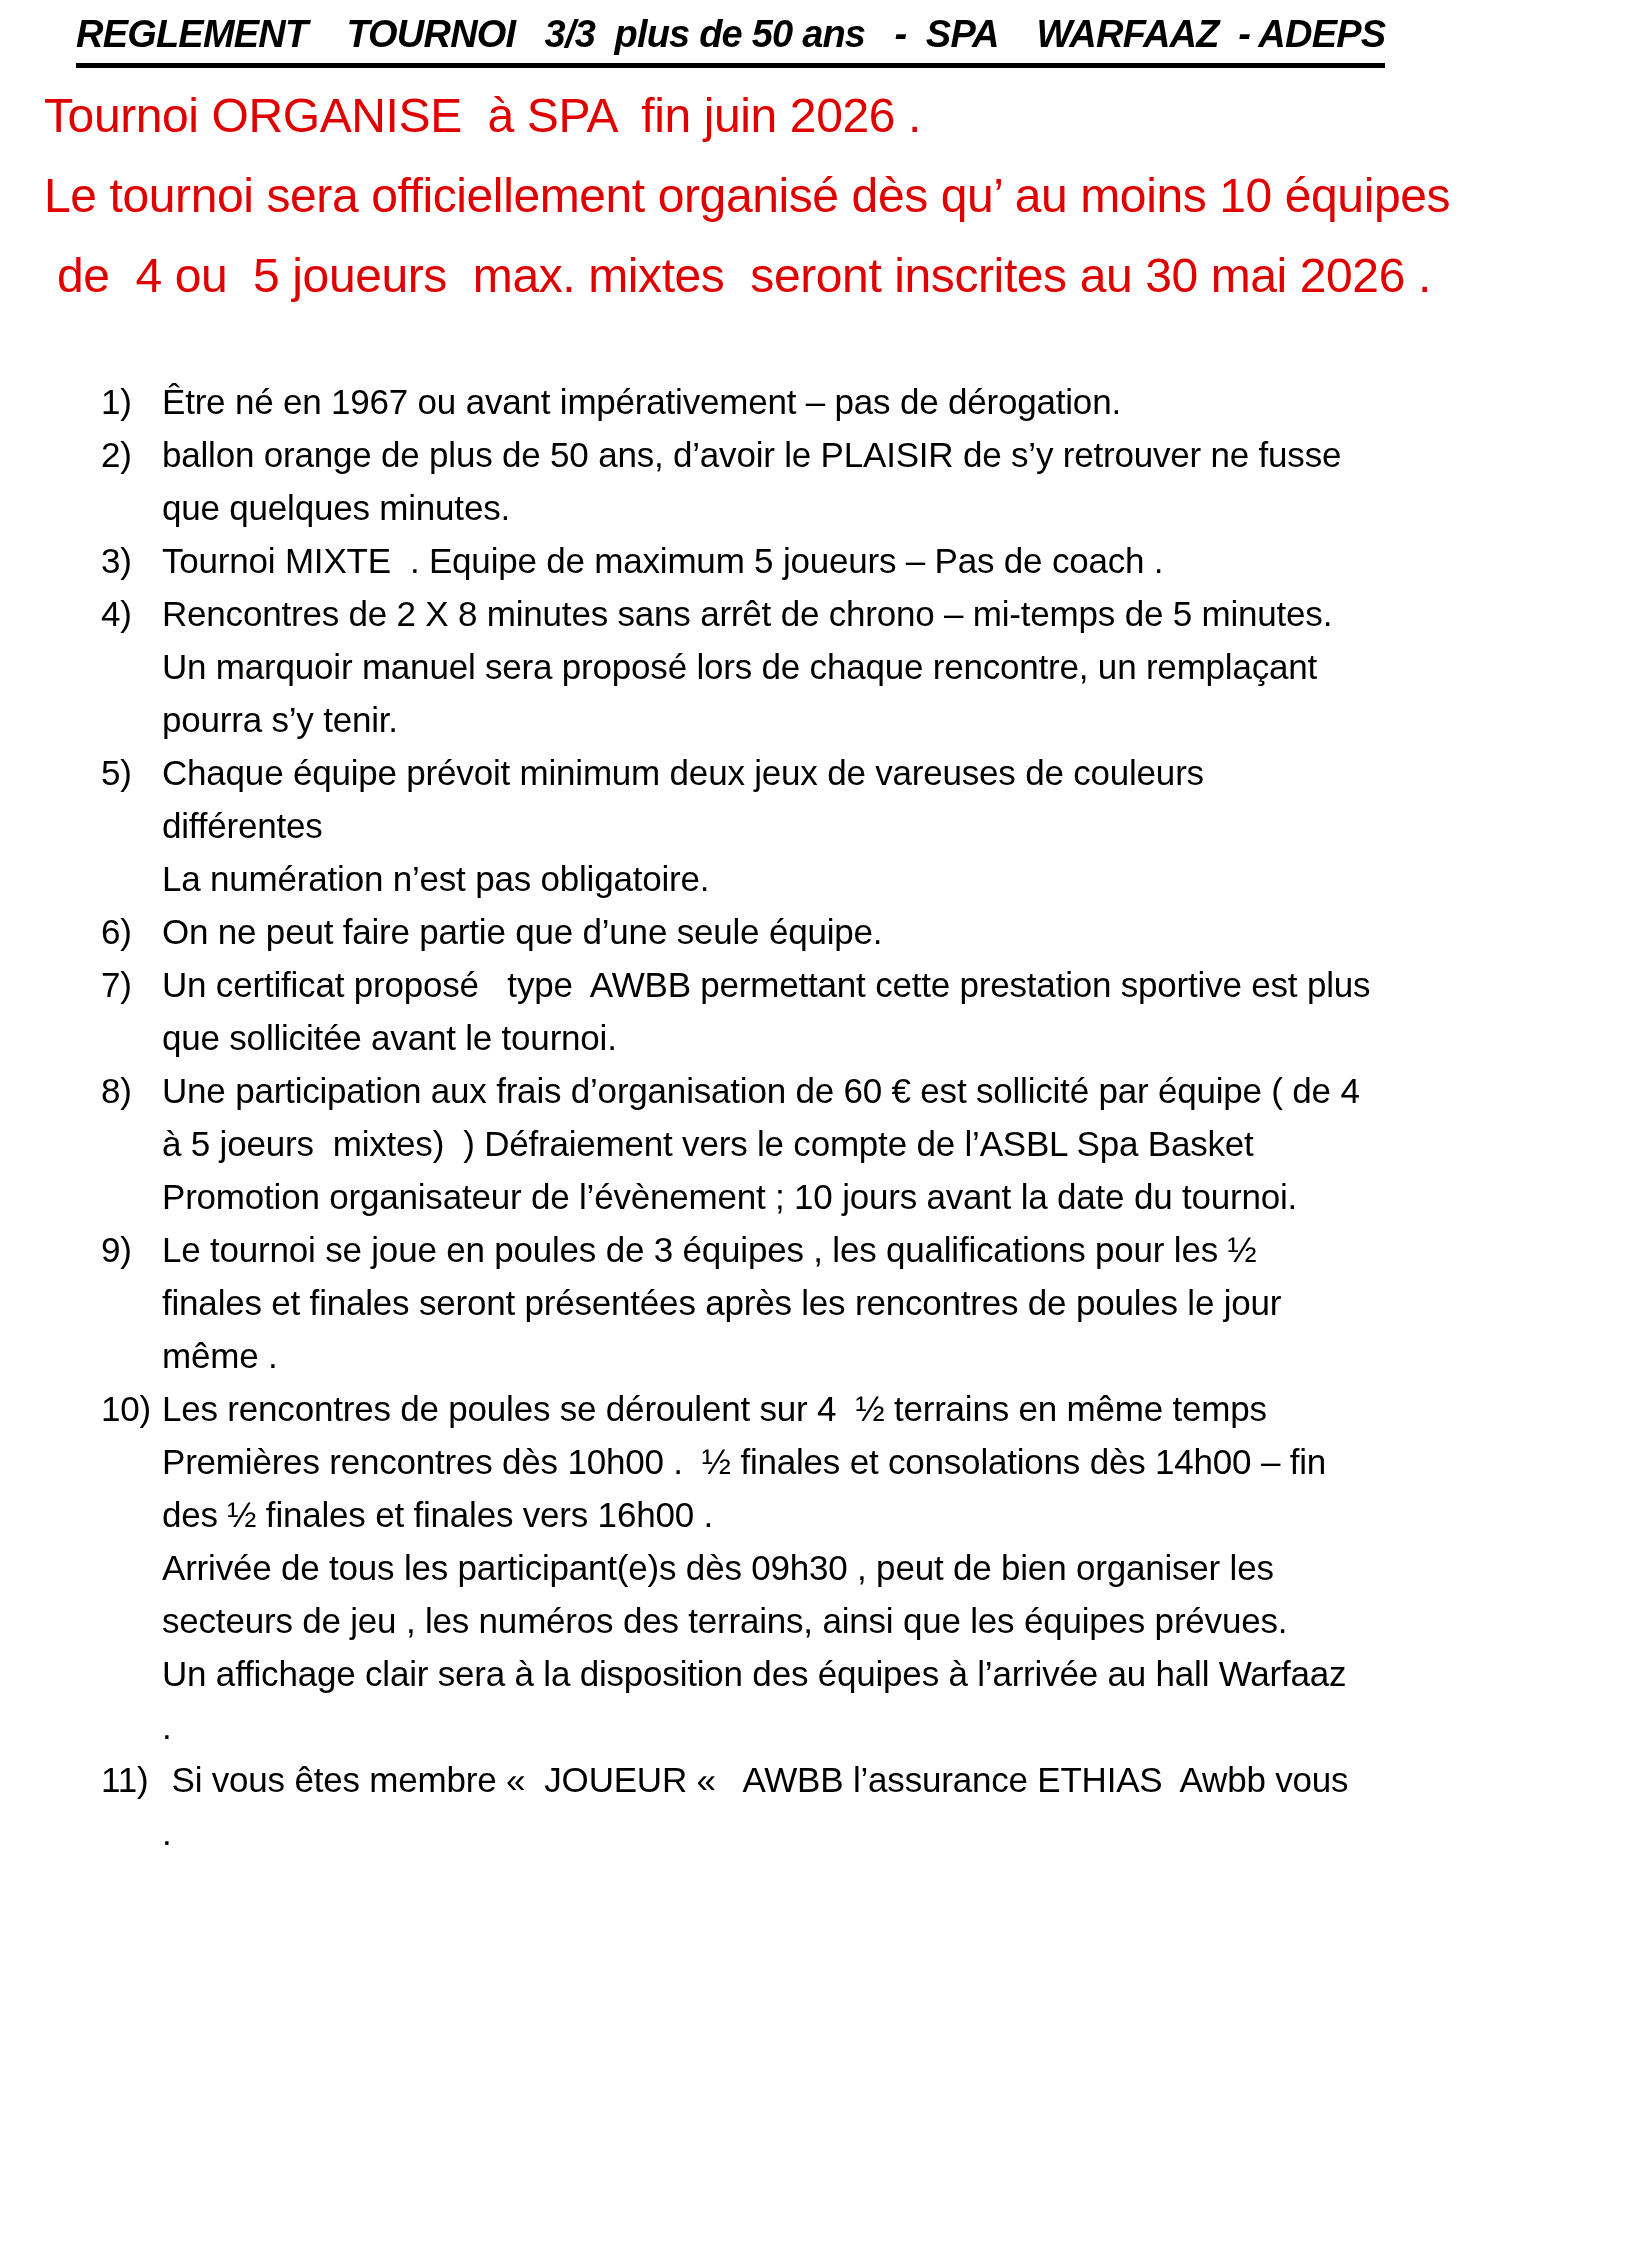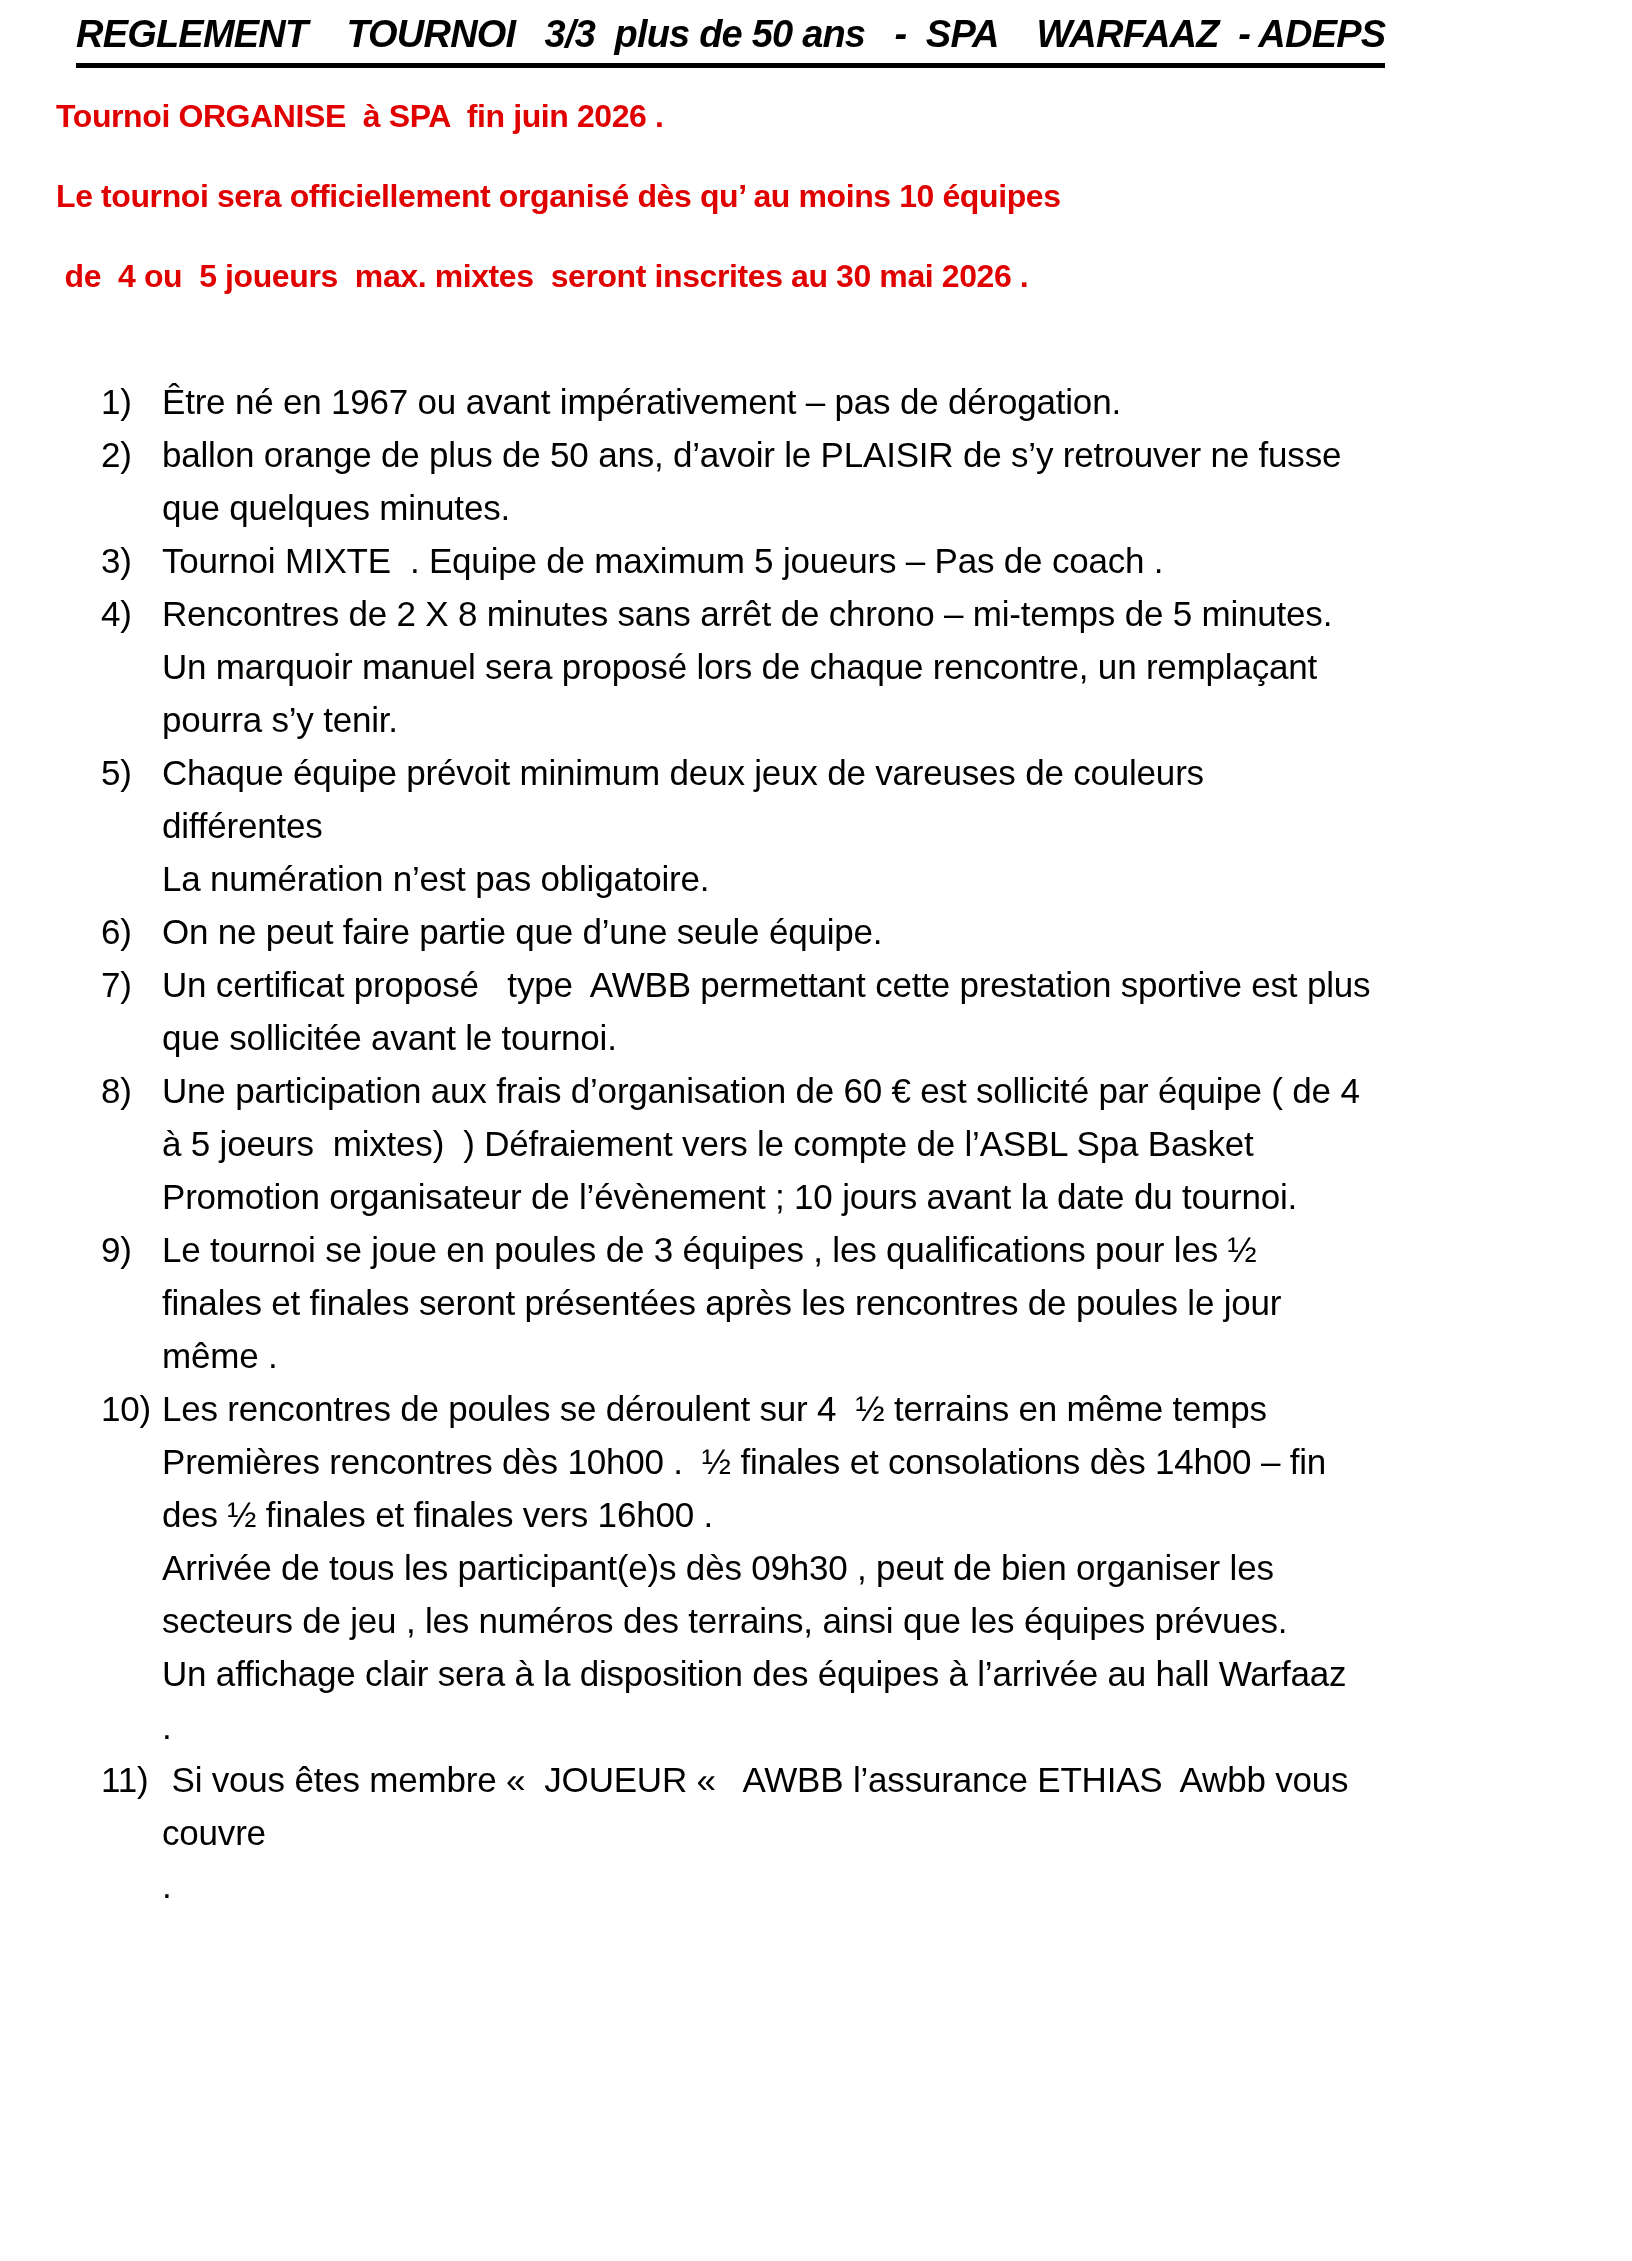--- a/index.html
+++ b/index.html
@@ -34,24 +34,24 @@
     padding-bottom: 7.1px;
     white-space: pre;
     margin-left: 40px;
   }
   
   .intro {
     margin: 28.5px 0 0 44px;
   }
   .intro-line {
     color: var(--accent-red, #e00000);
-    font-weight: bold;
-    font-size: 32px;
+    font-weight: normal;
+    font-size: 48px;
     line-height: 40px;
-    margin: 0 0 40px 12px;
+    margin: 0 0 40px 0;
     white-space: pre;
     letter-spacing: -0.4px;
   }
   
   .rules {
     list-style: none;
     margin: 79px 0 0 101px;
     padding: 0;
     font-size: 35px;
     line-height: 53px;
@@ -139,19 +139,18 @@
         <div class="rule-line">Premières rencontres dès 10h00 .  ½ finales et consolations dès 14h00 – fin</div>
         <div class="rule-line">des ½ finales et finales vers 16h00 .</div>
         <div class="rule-line">Arrivée de tous les participant(e)s dès 09h30 , peut de bien organiser les</div>
         <div class="rule-line">secteurs de jeu , les numéros des terrains, ainsi que les équipes prévues.</div>
         <div class="rule-line">Un affichage clair sera à la disposition des équipes à l’arrivée au hall Warfaaz</div>
         <div class="rule-line">.</div>
       </li>
       <li class="rule-item">
         <span class="rule-num">11)</span>
         <div class="rule-line"> Si vous êtes membre «  JOUEUR «   AWBB l’assurance ETHIAS  Awbb vous</div>
-        <div class="rule-line">couvre</div>
         <div class="rule-line">.</div>
       </li>
     </ol>
 
 </div>
 
 
 </body></html>

